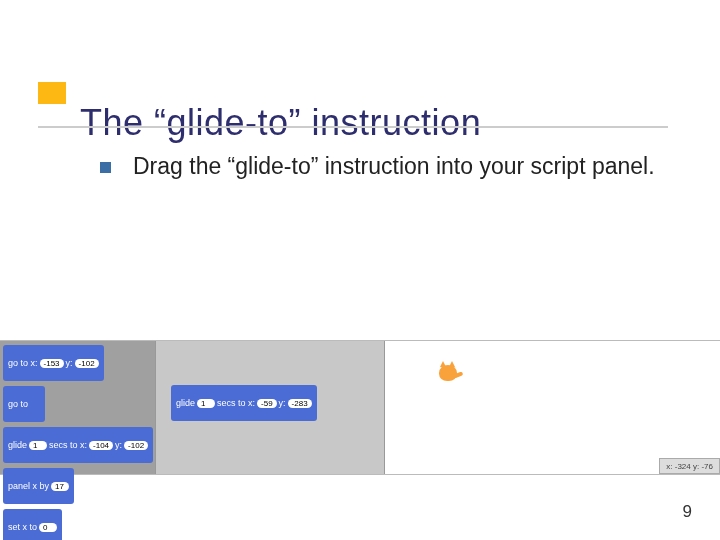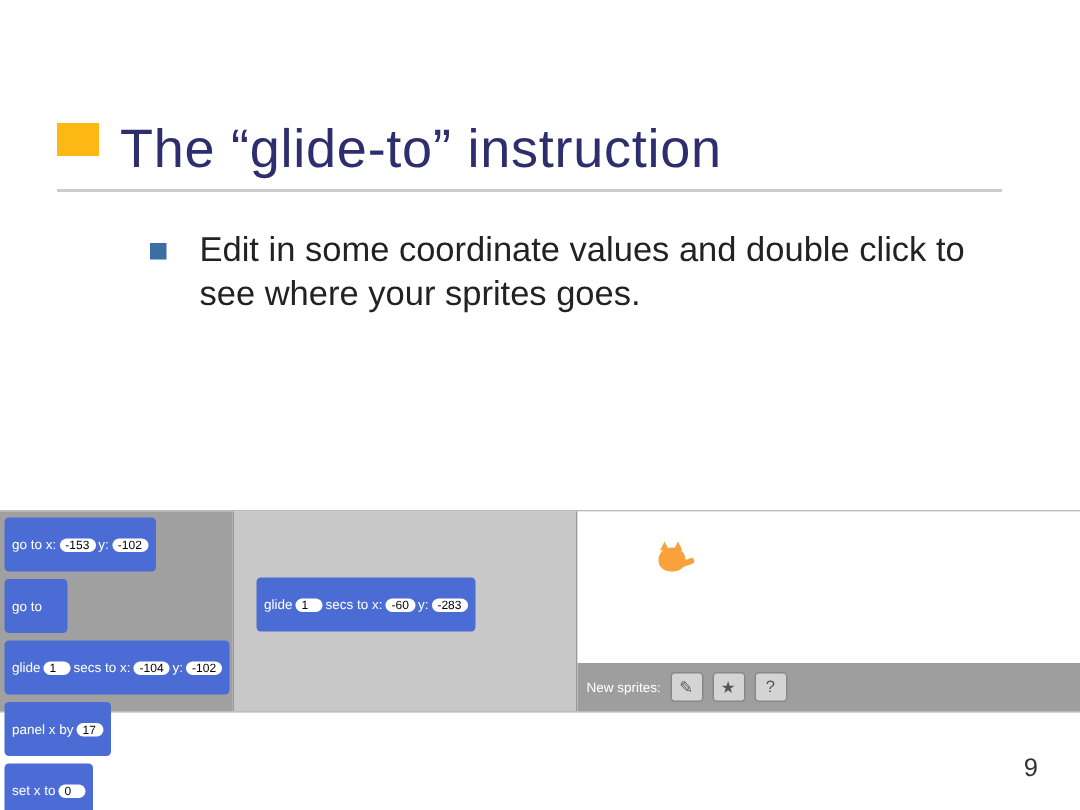--- a/index.html
+++ b/index.html
@@ -24,20 +24,21 @@
     width: 28px;
     height: 22px;
     background: #fdb813;
   }
   .title {
     font-size: 36px;
     font-weight: 400;
     color: #2e2e6e;
     padding-left: 42px;
     letter-spacing: 0.5px;
+    margin-top: 24px;
   }
   .title-underline {
     position: absolute;
     left: 38px;
     top: 126px;
     width: 630px;
     height: 2px;
     background: #ccc;
   }
   .bullets {
@@ -210,21 +211,21 @@
 
 <div class="title-area">
   <div class="accent-square"></div>
   <div class="title">The “glide-to” instruction</div>
 </div>
 <div class="title-underline"></div>
 
 <div class="bullets">
   <div class="bullet-row">
     <div class="bullet-square"></div>
-    <div class="bullet-text">Edit in some coordinate values and double click to see where your sprites goes.</div>
+    <div class="bullet-text">Drag the “glide-to” instruction into your script panel.</div>
   </div>
 </div>
 
 <div class="screenshot">
   <div class="blocks-col">
     <div class="block">
       <span>go to x:</span>
       <span class="pill">-153</span>
       <span>y:</span>
       <span class="pill">-102</span>
@@ -249,42 +250,30 @@
       <span>set x to</span>
       <span class="pill">0</span>
     </div>
   </div>
 
   <div class="script-col">
     <div class="block script-block">
       <span>glide</span>
       <span class="pill">1</span>
       <span>secs to x:</span>
-      <span class="pill">-60</span>
+      <span class="pill">-59</span>
       <span>y:</span>
       <span class="pill">-283</span>
     </div>
   </div>
 
   <div class="stage-col">
     <div class="cat">
       <div class="cat-ear1"></div>
       <div class="cat-ear2"></div>
       <div class="cat-body"></div>
       <div class="cat-tail"></div>
     </div>
     <div class="coords-box">x: -324   y: -76</div>
-    <div class="stage-footer">
-      <span class="new-sprites-label">New sprites:</span>
-      <div class="sprite-btn">
-        <span>✎</span>
-      </div>
-      <div class="sprite-btn">
-        <span>★</span>
-      </div>
-      <div class="sprite-btn">
-        <span>?</span>
-      </div>
-    </div>
   </div>
 </div>
 
 <div class="slide-num">9</div>
 
 </body></html>

